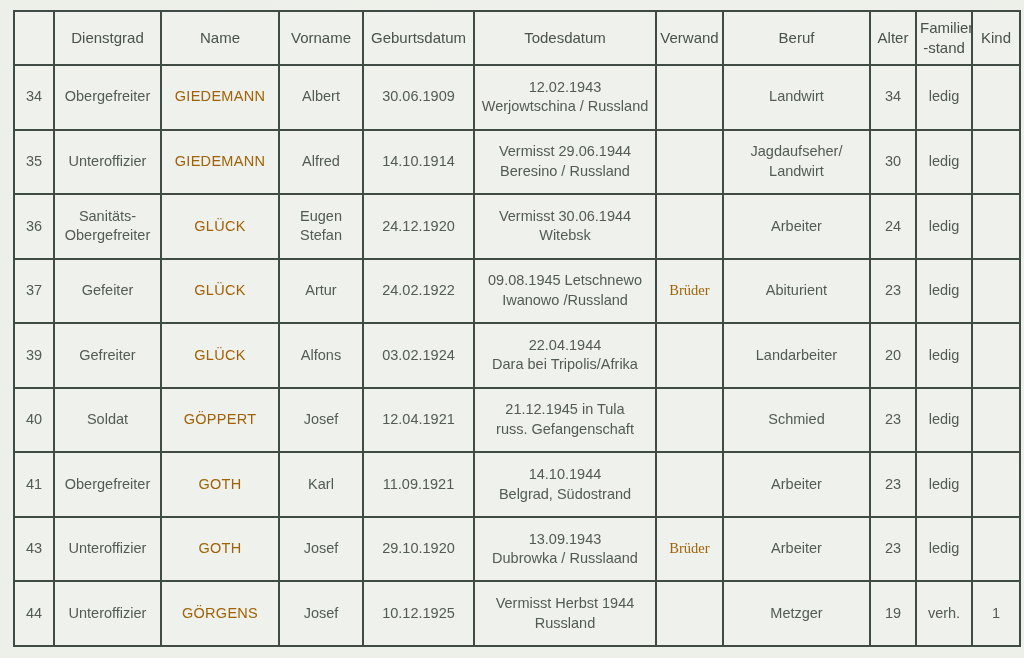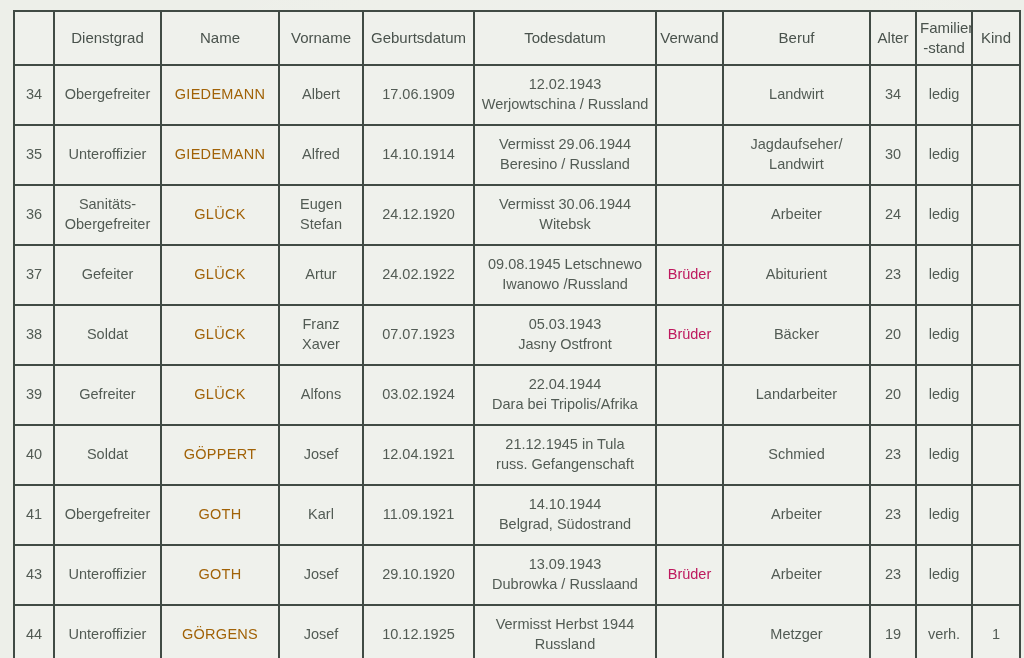--- a/index.html
+++ b/index.html
@@ -61,21 +61,22 @@
   table.roster th {
     font-weight: normal;
     font-size: 15px;
     color: #49524c;
   }
   table.roster td.col-name {
     color: #a16207;
     letter-spacing: 0.3px;
   }
   table.roster td.col-verwand {
-    color: #be185d;
+    color: #a16207;
+    font-family: Liberation Serif, serif;
   }
   table.roster td.col-nr,
   table.roster td.col-alter,
   table.roster td.col-kind {
     font-size: 14.5px;
   }
 </style>
 </head>
 <body>
 
@@ -109,21 +110,21 @@
 -stand</th>
           <th>Kind</th>
         </tr>
     </thead>
     <tbody>
         <tr>
           <td class="col-nr">34</td>
           <td class="col-dienstgrad">Obergefreiter</td>
           <td class="col-name">GIEDEMANN</td>
           <td class="col-vorname">Albert</td>
-          <td class="col-geburtsdatum">17.06.1909</td>
+          <td class="col-geburtsdatum">30.06.1909</td>
           <td class="col-todesdatum">12.02.1943
 Werjowtschina / Russland</td>
           <td class="col-verwand"></td>
           <td class="col-beruf">Landwirt</td>
           <td class="col-alter">34</td>
           <td class="col-familienstand">ledig</td>
           <td class="col-kind"></td>
         </tr>
         <tr>
           <td class="col-nr">35</td>
@@ -164,34 +165,20 @@
           <td class="col-geburtsdatum">24.02.1922</td>
           <td class="col-todesdatum">09.08.1945 Letschnewo
 Iwanowo /Russland</td>
           <td class="col-verwand">Brüder</td>
           <td class="col-beruf">Abiturient</td>
           <td class="col-alter">23</td>
           <td class="col-familienstand">ledig</td>
           <td class="col-kind"></td>
         </tr>
         <tr>
-          <td class="col-nr">38</td>
-          <td class="col-dienstgrad">Soldat</td>
-          <td class="col-name">GLÜCK</td>
-          <td class="col-vorname">Franz Xaver</td>
-          <td class="col-geburtsdatum">07.07.1923</td>
-          <td class="col-todesdatum">05.03.1943
-Jasny Ostfront</td>
-          <td class="col-verwand">Brüder</td>
-          <td class="col-beruf">Bäcker</td>
-          <td class="col-alter">20</td>
-          <td class="col-familienstand">ledig</td>
-          <td class="col-kind"></td>
-        </tr>
-        <tr>
           <td class="col-nr">39</td>
           <td class="col-dienstgrad">Gefreiter</td>
           <td class="col-name">GLÜCK</td>
           <td class="col-vorname">Alfons</td>
           <td class="col-geburtsdatum">03.02.1924</td>
           <td class="col-todesdatum">22.04.1944
 Dara bei Tripolis/Afrika</td>
           <td class="col-verwand"></td>
           <td class="col-beruf">Landarbeiter</td>
           <td class="col-alter">20</td>

